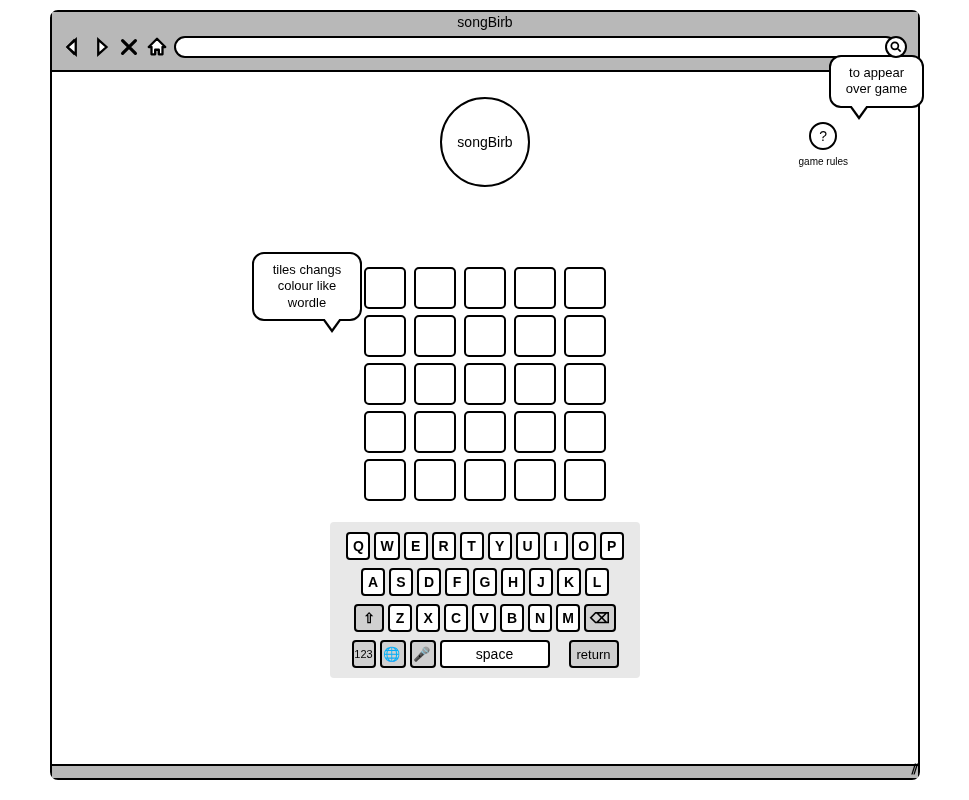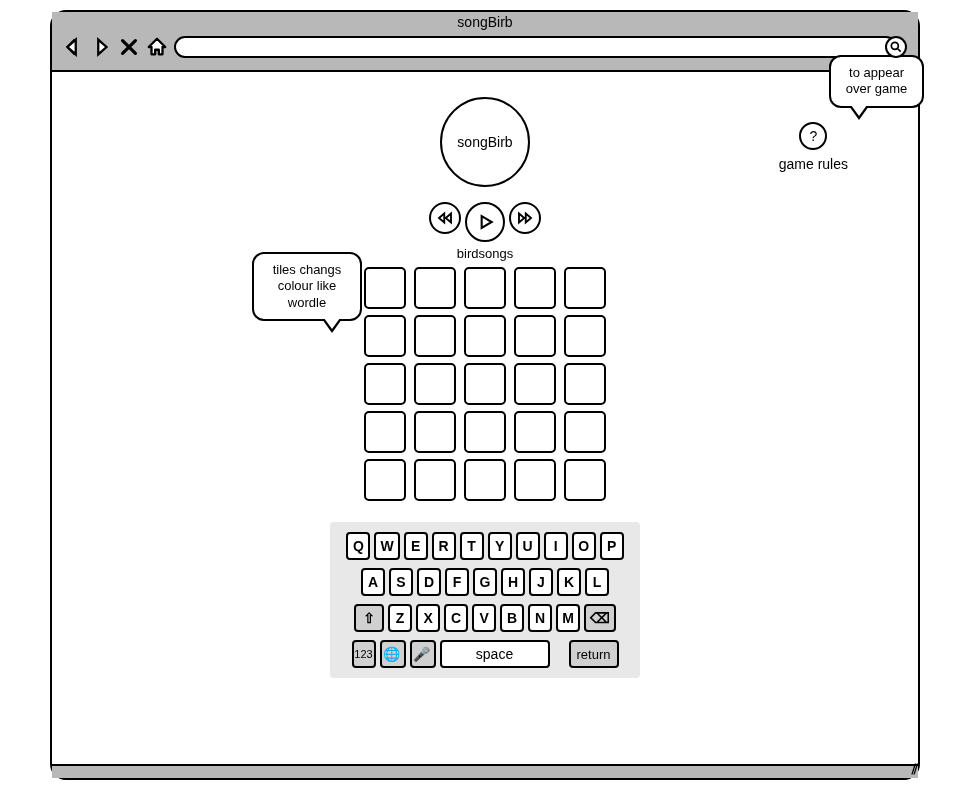--- a/index.html
+++ b/index.html
@@ -9,21 +9,21 @@
     width: 969px;
     height: 800px;
     position: relative;
     overflow: hidden;
   }
   .window {
     position: absolute;
     left: 50px; top: 10px;
     width: 870px; height: 770px;
     border: 2.5px solid #000;
-    border-radius: 16px;
+    border-radius: 8px;
     background: #fff;
   }
   .titlebar {
     background: #b8b8b8;
     height: 60px;
     border-bottom: 2px solid #000;
     position: relative;
     text-align: center;
   }
   .titlebar-text {
@@ -83,21 +83,21 @@
   .pbtn.sm{width:32px;height:32px;}
   .pbtn.lg{width:40px;height:40px;}
   .player-label{font-size:13px;margin-top:4px;}
   
   .help-wrap{position:absolute;right:70px;top:50px;text-align:center;}
   .help-btn{
     width:28px;height:28px;border:2.5px solid #000;border-radius:50%;
     display:flex;align-items:center;justify-content:center;margin:0 auto 6px;
     font-size:14px;background:#fff;
   }
-  .help-label{font-size:14px;}
+  .help-label{font-size:10px;}
   
   .grid {
     position:absolute;left:50%;top:195px;transform:translateX(-50%);
     display:flex;flex-direction:column;gap:6px;
   }
   .grid-row{display:flex;gap:8px;justify-content:center;}
   .tile{
     width:42px;height:42px;border:2.5px solid #000;border-radius:5px;background:#fff;
   }
   
@@ -182,40 +182,20 @@
       </div>
     </div>
   </div>
 
   <div class="content">
 
     <div class="logo-circle">
       <span>songBirb</span>
     </div>
 
-    <div class="player">
-      <div class="player-ctrls">
-        <div class="pbtn sm">
-          <svg width="18" height="18" viewBox="0 0 24 24" fill="none" stroke="#000" stroke-width="2.5">
-              <path d="M11 6l-7 6 7 6zM20 6l-7 6 7 6z" fill="#fff"></path>
-            </svg>
-        </div>
-        <div class="pbtn lg">
-          <svg width="20" height="20" viewBox="0 0 24 24" fill="none" stroke="#000" stroke-width="2.5">
-              <path d="M8 5l12 7-12 7z" fill="#fff"></path>
-            </svg>
-        </div>
-        <div class="pbtn sm">
-          <svg width="18" height="18" viewBox="0 0 24 24" fill="none" stroke="#000" stroke-width="2.5">
-              <path d="M4 6l7 6-7 6zM13 6l7 6-7 6z" fill="#fff"></path>
-            </svg>
-        </div>
-      </div>
-      <div class="player-label">birdsongs</div>
-    </div>
 
     <div class="help-wrap">
       <div class="help-btn">
         <span>?</span>
       </div>
       <div class="help-label">game rules</div>
     </div>
 
     <div class="grid" id="grid">
         <div class="grid-row">

